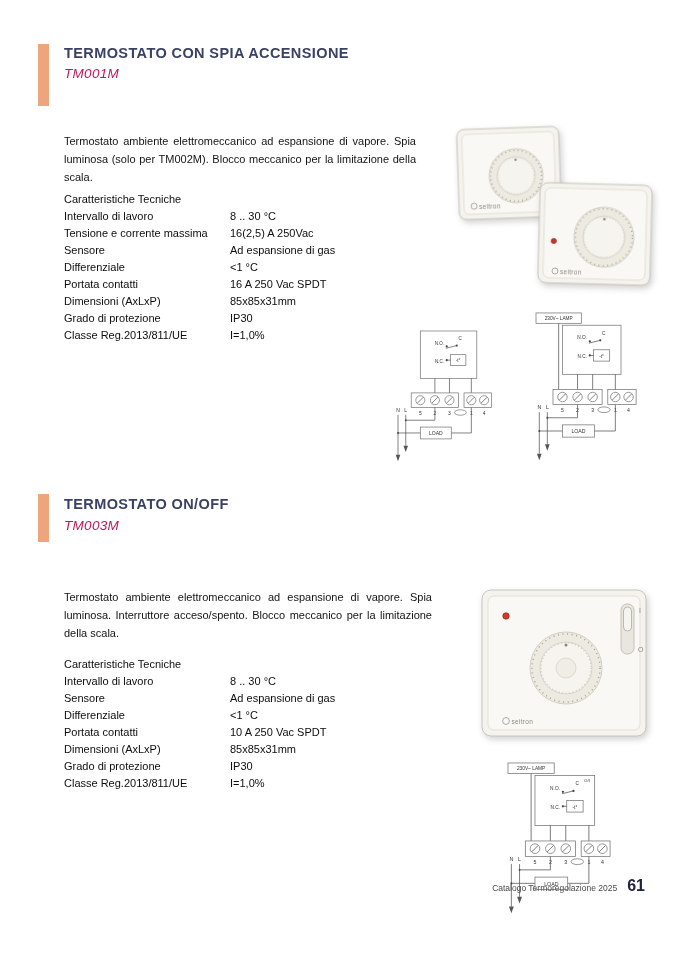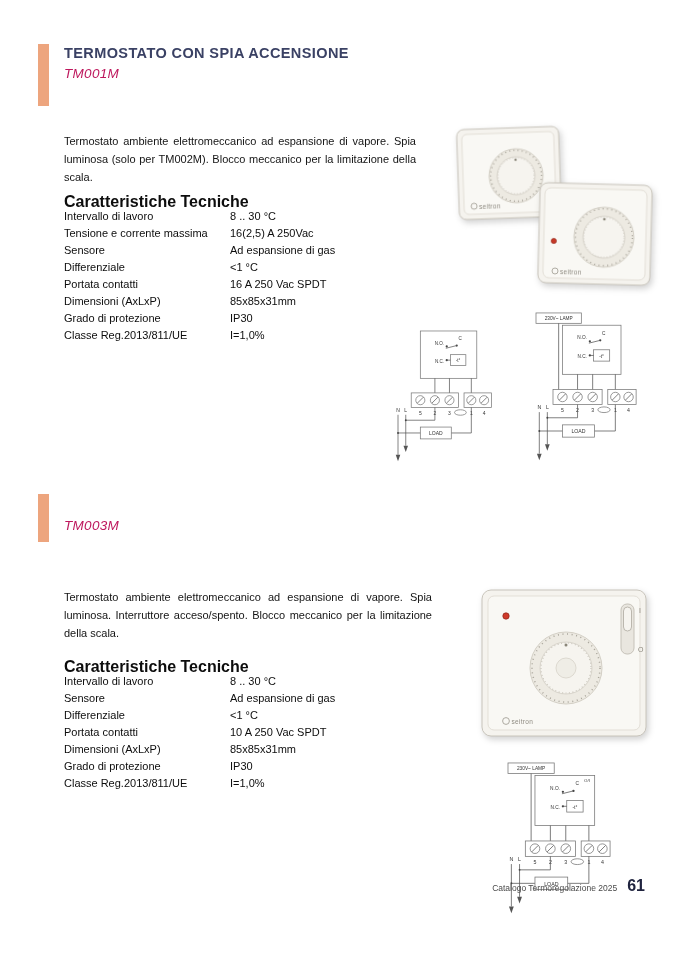--- a/index.html
+++ b/index.html
@@ -6,21 +6,21 @@
   html,body { background:#ffffff; }
   .page {
     position:relative; width:677px; height:915px; margin:0 auto;
     background:#ffffff; overflow:hidden;
     font-family:"Liberation Sans", sans-serif; color:#1a1a1a;
   }
   .accent-bar { position:absolute; background:#eda57e; }
   .sec-title { position:absolute; font-weight:bold; font-size:14.5px; letter-spacing:.4px; color:#3a4164; }
   .model { position:absolute; font-style:italic; font-size:13.5px; letter-spacing:.3px; color:#be185d; }
   .desc { position:absolute; font-size:11px; line-height:18px; text-align:justify; color:#141414; }
-  .specs-title { position:absolute; font-size:16px; font-weight:bold; color:#0d0d0d; }
+  .specs-title { position:absolute; font-size:11px; font-weight:normal; color:#0d0d0d; }
   .specs { position:absolute; font-size:11px; color:#0d0d0d; }
   .spec-row { display:flex; height:16.9px; align-items:center; }
   .spec-label { width:166px; flex:none; }
   .thermo { position:absolute; }
   .thermo svg { filter:drop-shadow(2px 3px 3px rgba(0,0,0,0.18)); }
   .rot-a { transform:rotate(-2deg); }
   .rot-b { transform:rotate(1.5deg); }
   .diagram { position:absolute; }
   .footer { position:absolute; right:32px; bottom:20px; display:flex; align-items:baseline; gap:10px; }
   .footer-text { font-size:8.5px; color:#4a4a4a; }
@@ -251,20 +251,21 @@
         <polyline class="dln" points="64,126 86,126 86,98"></polyline>
       </g>
       <g>
         <rect class="dbx" x="30" y="119.5" width="34" height="13"></rect>
         <text class="dnum" x="47" y="128.5" text-anchor="middle">LOAD</text>
       </g>
     </svg>
   </div>
 
   <div class="accent-bar" style="left:38px; top:494px; width:11px; height:48px;"></div>
+  <div class="sec-title" style="left:64px; top:496px;">TERMOSTATO ON/OFF</div>
   <div class="model" style="left:64px; top:518px;">TM003M</div>
 
   <div class="desc" style="left:64px; top:588px; width:368px;">Termostato ambiente elettromeccanico ad espansione di vapore. Spia luminosa. Interruttore acceso/spento. Blocco meccanico per la limitazione della scala.</div>
 
   <div class="specs-title" style="left:64px; top:658px;">Caratteristiche Tecniche</div>
   <div class="specs" style="left:64px; top:673px; width:360px;">
 
       <div class="spec-row">
         <span class="spec-label">Intervallo di lavoro</span>
         <span class="spec-value">8 .. 30 °C</span>

